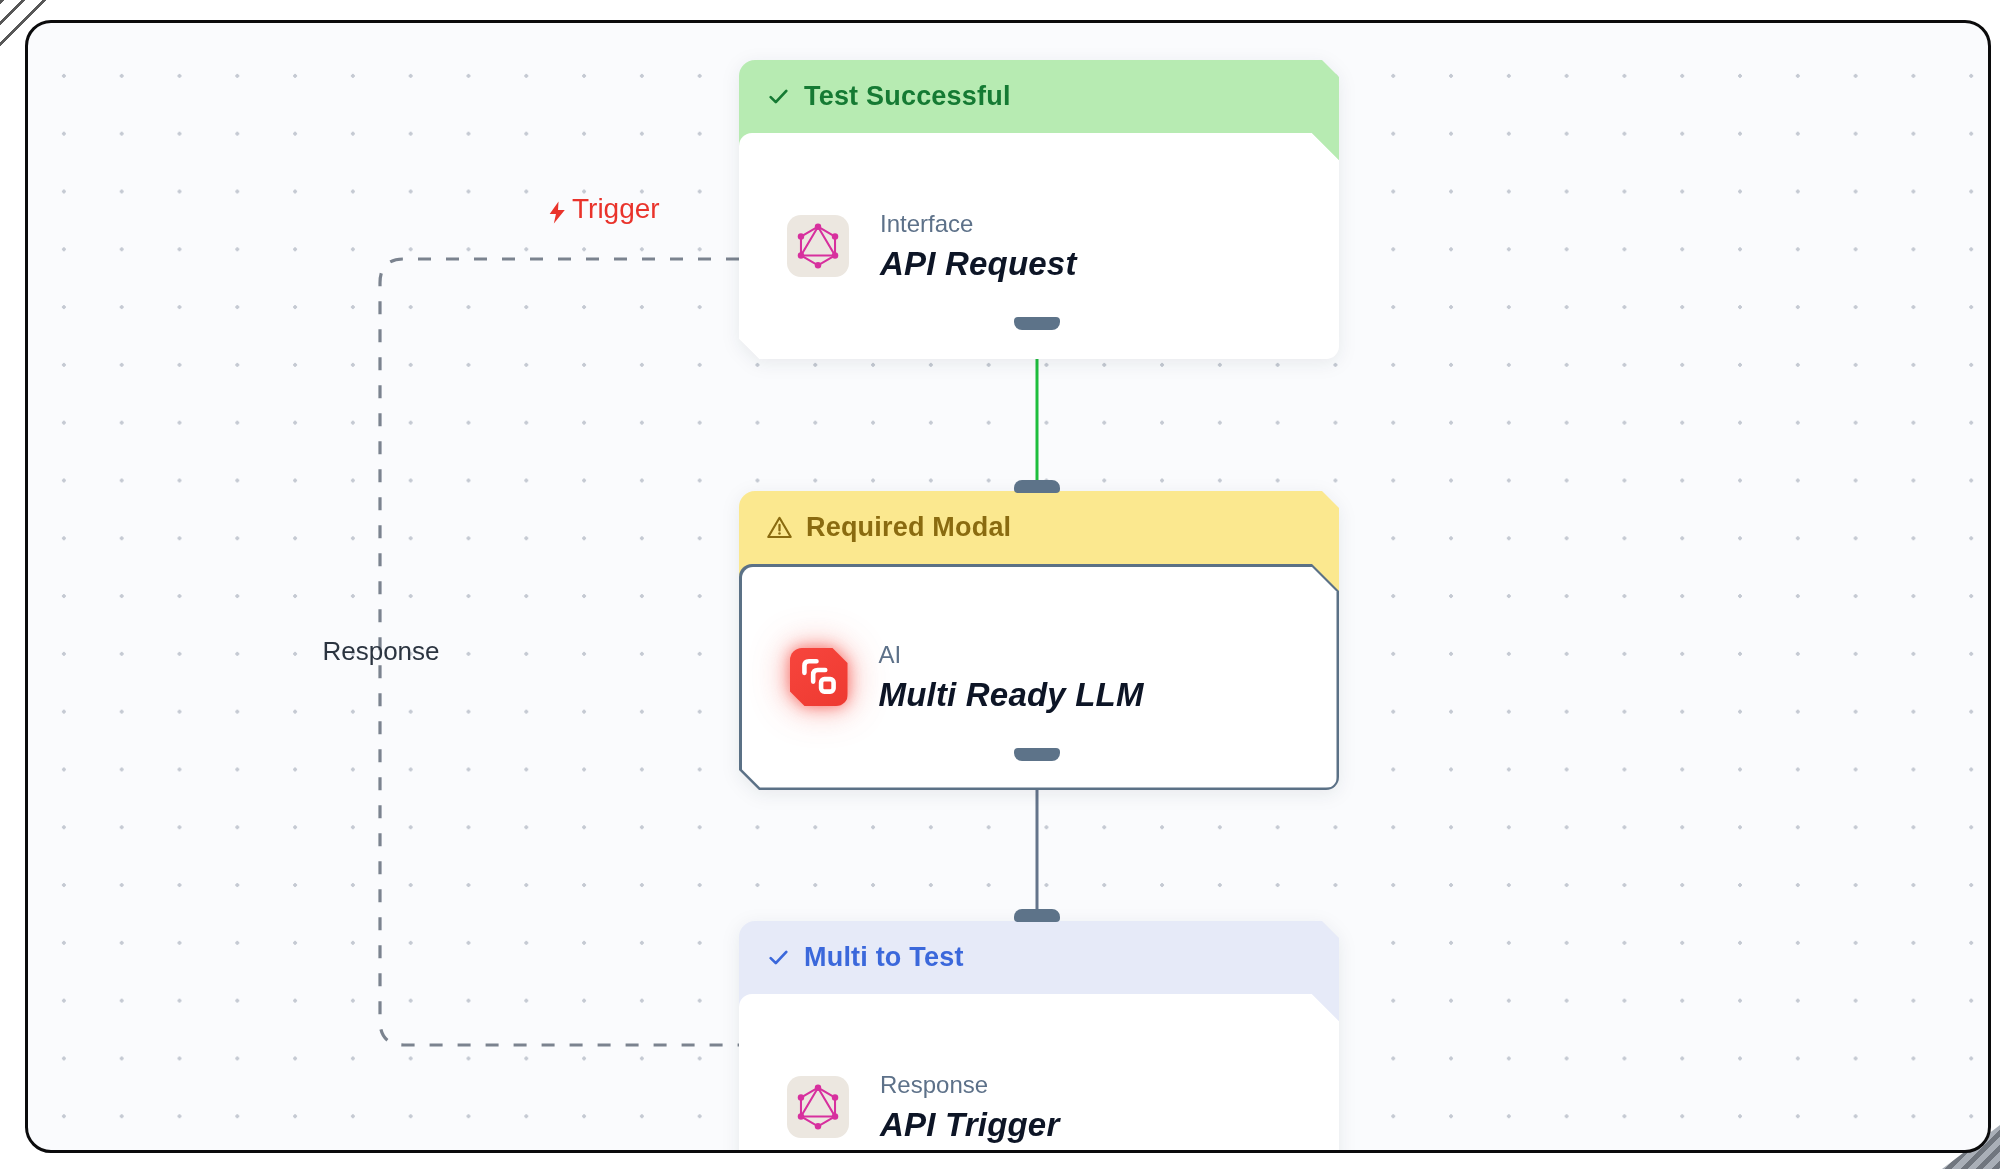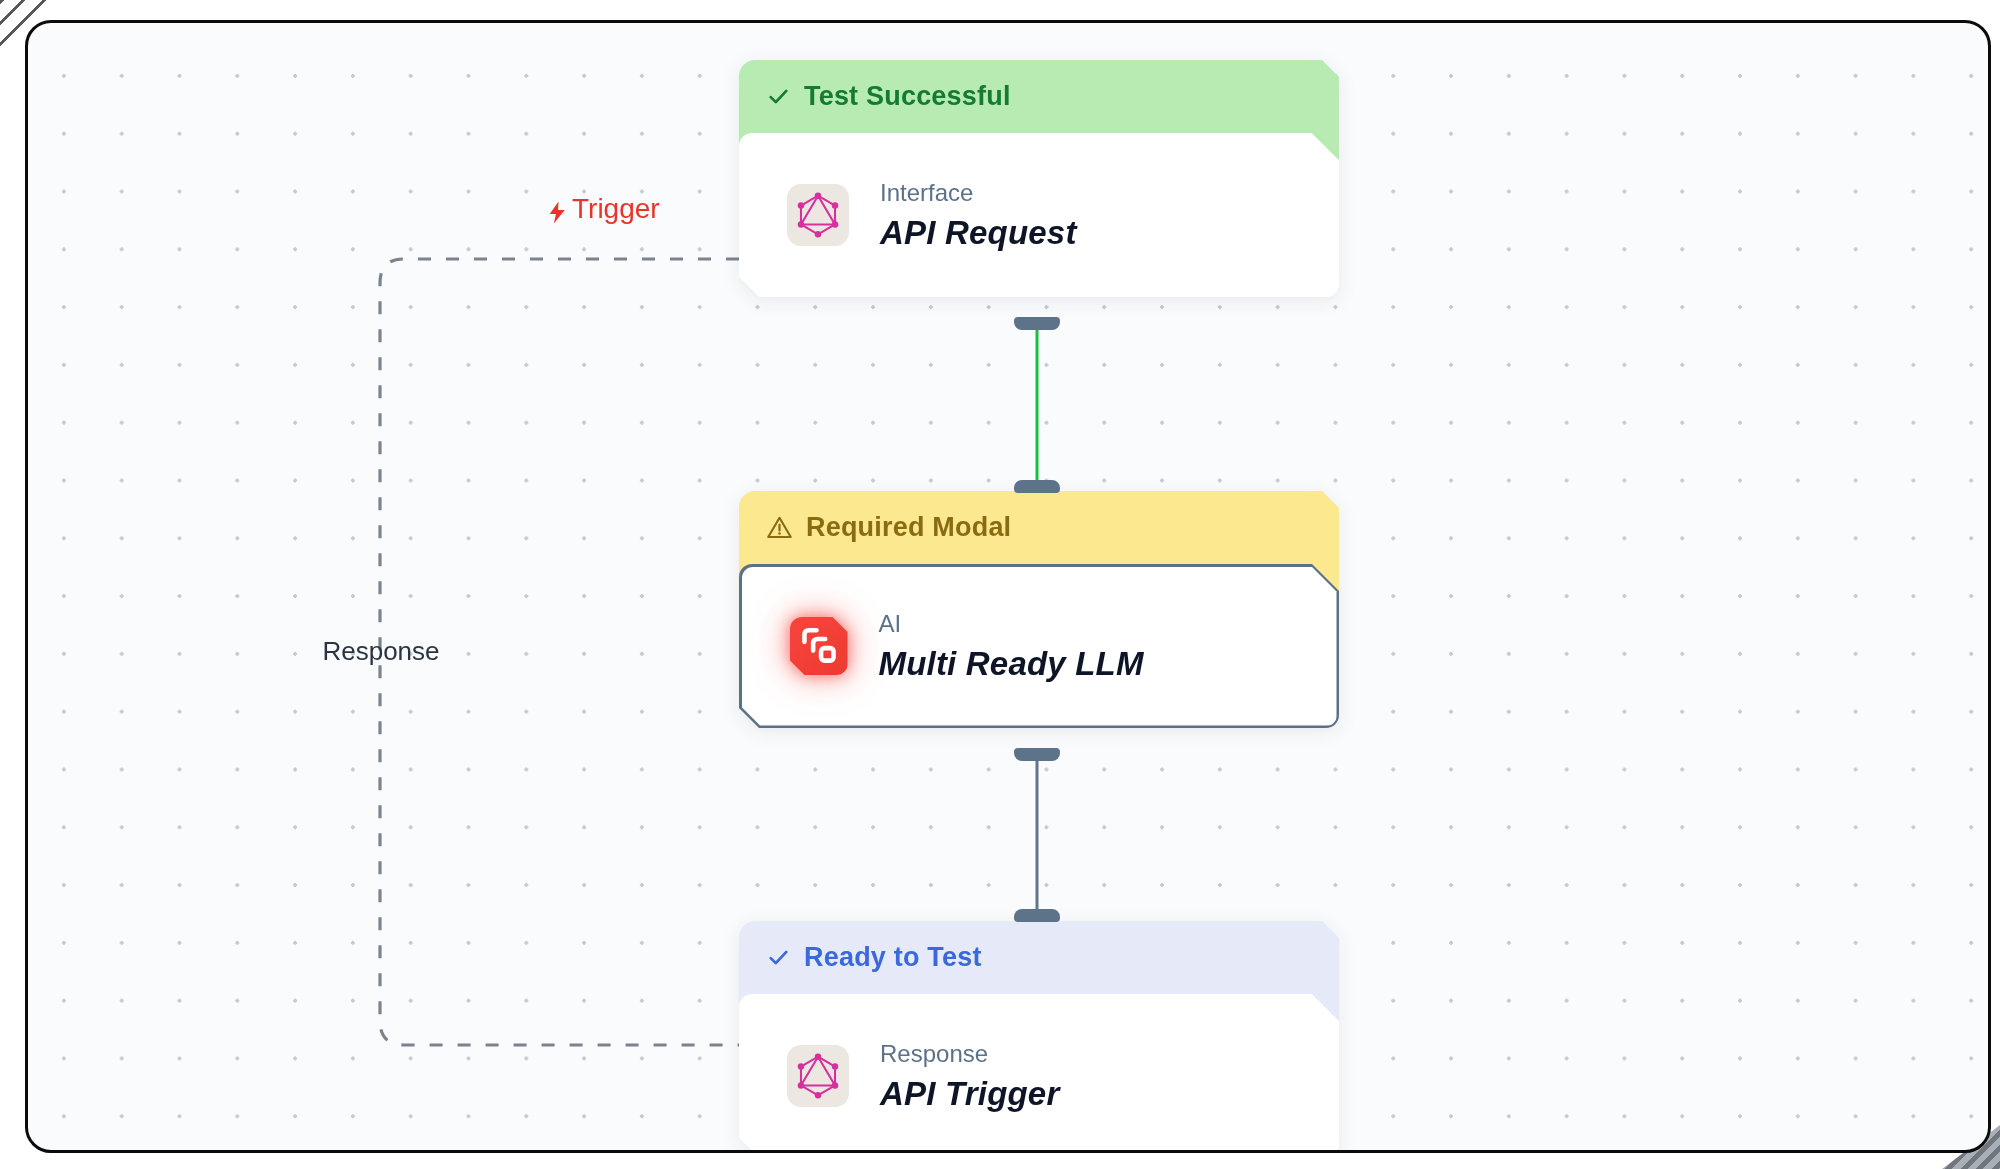--- a/index.html
+++ b/index.html
@@ -33,21 +33,21 @@
     filter:drop-shadow(0 4px 9px rgba(15,23,42,.08));}
   .banner{position:absolute;left:0;top:0;right:0;height:102px;
     border-top-left-radius:16px;
     clip-path:polygon(0 0,calc(100% - 17px) 0,100% 17px,100% 100%,0 100%);}
   .banner-row{display:flex;align-items:center;height:73px;padding-left:27px;gap:13px;
     font-size:27px;font-weight:700;letter-spacing:.2px;}
   .node--success .banner{background:var(--success-bg);} .node--success .banner-row{color:var(--success-text);}
   .node--warning .banner{background:var(--warning-bg);} .node--warning .banner-row{color:var(--warning-text);}
   .node--info    .banner{background:var(--info-bg);}    .node--info .banner-row{color:var(--info-text);}
 
-  .card{position:absolute;left:0;top:73px;right:0;height:164px;
+  .card{position:absolute;left:0;top:73px;right:0;height:226px;
     border-radius:13px;
     clip-path:polygon(0 0,calc(100% - 27px) 0,100% 27px,100% 100%,20px 100%,0 calc(100% - 20px));
     background:transparent;}
   .card-inner{position:absolute;inset:0;background:#ffffff;border-radius:13px;
     clip-path:polygon(0 0,calc(100% - 27px) 0,100% 27px,100% 100%,20px 100%,0 calc(100% - 20px));
     display:flex;align-items:center;padding-left:48px;gap:31px;box-sizing:border-box;}
   .node--selected .card{background:var(--selected-border);}
   .node--selected .card-inner{inset:2.5px;border-radius:11px;
     clip-path:polygon(0 0,calc(100% - 25px) 0,100% 25px,100% 100%,18.5px 100%,0 calc(100% - 18.5px));}
 
@@ -148,21 +148,21 @@
         </div>
       </div>
     </div>
 
     <div class="node node--info" style="top:898px;height:258px;">
       <div class="banner">
         <div class="banner-row">
           <svg width="25" height="25" viewBox="0 0 24 24">
             <path d="M4.5 12.6 L9.4 17.4 L19.5 6.6" fill="none" stroke="currentColor" stroke-width="2.6" stroke-linecap="round" stroke-linejoin="round"></path>
           </svg>
-          <span>Ready to Test</span>
+          <span>Multi to Test</span>
         </div>
       </div>
       <div class="card">
         <div class="card-inner">
           <div class="icon-sq icon-beige">
             <svg width="46" height="46" viewBox="0 0 100 100">
               <g stroke="#d7309e" stroke-width="4.5" fill="none">
                 <polygon points="50,8 87,29.5 87,70.5 50,92 13,70.5 13,29.5"></polygon>
                 <polygon points="50,8 87,70.5 13,70.5"></polygon>
               </g>

